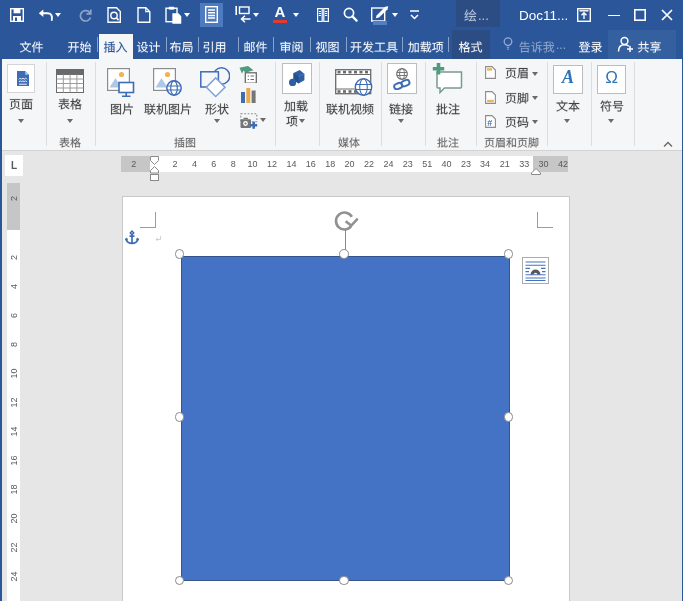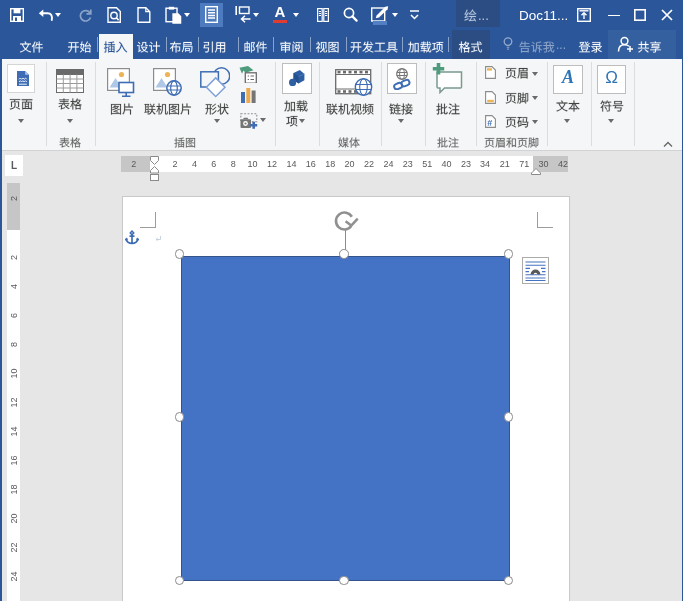--- a/index.html
+++ b/index.html
@@ -484,21 +484,21 @@
 <div class="hnum" style="left:320.2px">18</div>
 <div class="hnum" style="left:339.6px">20</div>
 <div class="hnum" style="left:359.0px">22</div>
 <div class="hnum" style="left:378.4px">24</div>
 <div class="hnum" style="left:397.8px">23</div>
 <div class="hnum" style="left:417.2px">51</div>
 <div class="hnum" style="left:436.6px">40</div>
 <div class="hnum" style="left:456.0px">23</div>
 <div class="hnum" style="left:475px">34</div>
 <div class="hnum" style="left:494.8px">21</div>
-<div class="hnum" style="left:514.2px">71</div>
+<div class="hnum" style="left:514.2px">33</div>
 <div class="hnum" style="left:533.6px">30</div>
 <div class="hnum" style="left:553.0px">42</div>
 <svg class="ab" style="left:150.0px;top:156.0px" width="9" height="25" viewBox="0 0 9 25">
     <path d="M0.5 0.5 H8.5 V4.5 L4.5 8.5 L0.5 4.5 Z" fill="#fff" stroke="#8A8A8A" stroke-width="1"></path>
     <path d="M4.5 10.5 L8.5 14.5 V17 H0.5 V14.5 Z" fill="#fff" stroke="#8A8A8A" stroke-width="1"></path>
     <rect x="0.5" y="18.5" width="8" height="6" fill="#fff" stroke="#8A8A8A" stroke-width="1"></rect>
   </svg>
 <svg class="ab" style="left:530.5px;top:167.5px" width="10" height="7" viewBox="0 0 10 7">
     <path d="M5 0.5 L9.5 5 V6.5 H0.5 V5 Z" fill="#fff" stroke="#8A8A8A" stroke-width="1"></path>
   </svg>

